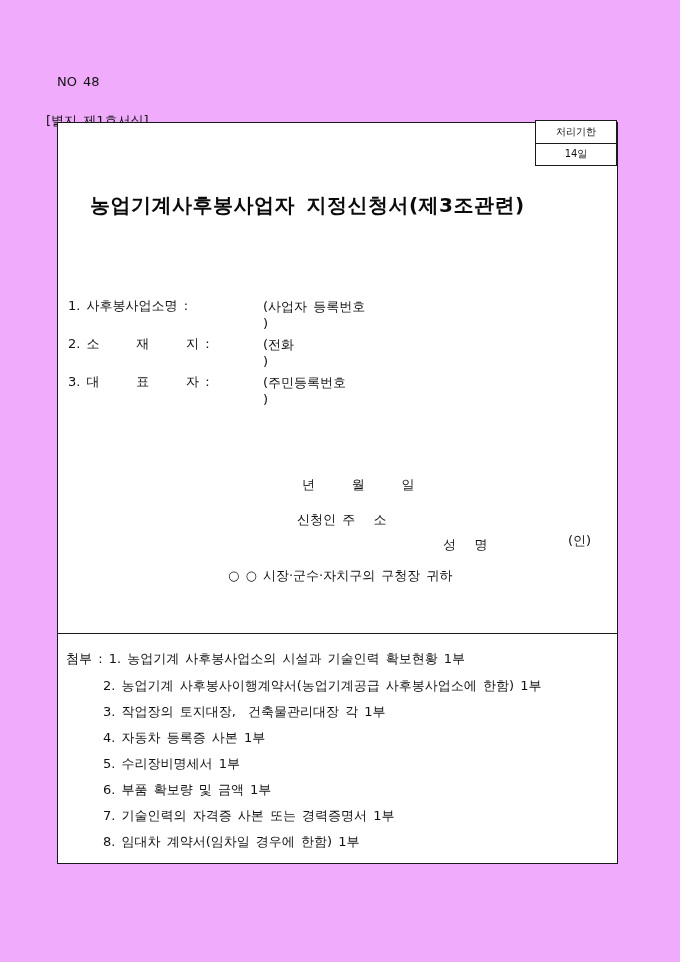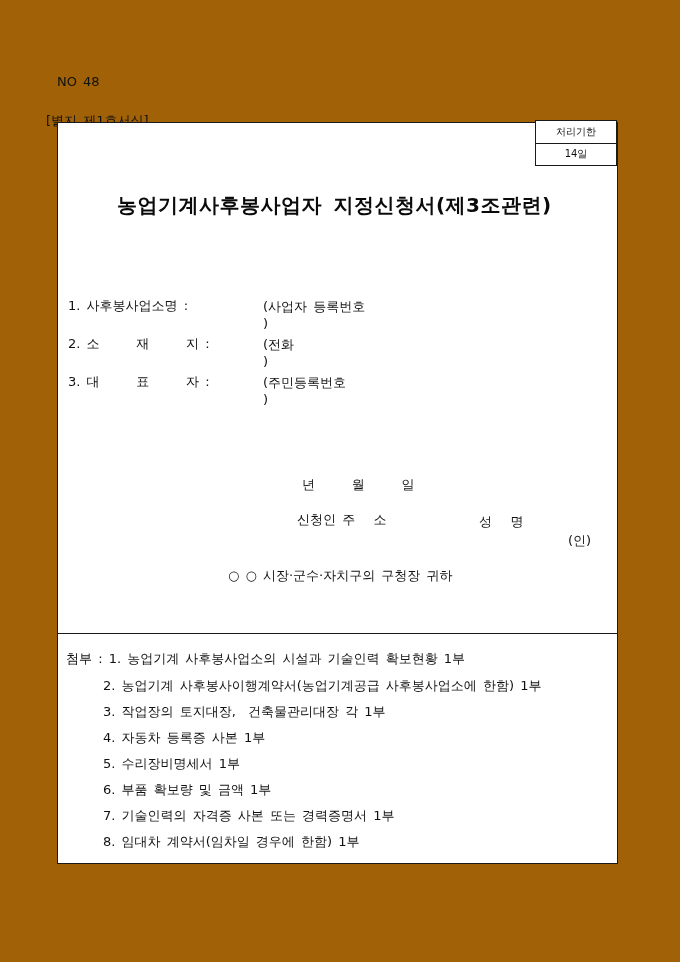--- a/index.html
+++ b/index.html
@@ -1,19 +1,19 @@
 <!DOCTYPE html>
 <html><head>
 <meta charset="utf-8">
 <style>
   html,body { margin:0; padding:0; background:#ffffff; }
   .page {
     position:relative;
     width:680px; height:962px;
-    background:#a16207;
+    background:#f0abfc;
     color:#111111;
     font-family:"DejaVu Sans","Liberation Sans",sans-serif;
     overflow:hidden;
   }
   .t {
     position:absolute;
     white-space:pre;
     font-size:13px;
     line-height:1.2;
     word-spacing:2px;
@@ -50,21 +50,20 @@
   .proc-cell.top { border-bottom:1.5px solid #1a1a1a; }
   .title {
     position:absolute;
     left:90px; top:192px;
     font-size:20px;
     font-weight:bold;
     letter-spacing:0.5px;
     white-space:pre;
     word-spacing:4px;
     color:#0a0a0a;
-    margin-left:27px;
   }
   .paren-group {
     position:absolute;
     left:263px;
     width:202px;
     display:flex;
     justify-content:space-between;
     font-size:13px;
     white-space:pre;
     word-spacing:2px;
@@ -105,21 +104,21 @@
     <span>(주민등록번호</span>
     <span>)</span>
   </div>
 
 
 
   <div class="t" style="left:302px; top:477px;">년      월      일</div>
 
   <div class="t" style="left:297px; top:512px;">신청인 주   소</div>
 
-  <div class="t" style="left:443px; top:514px;margin-left:36px;">성   명</div>
+  <div class="t" style="left:443px; top:537px;">성   명</div>
   <div class="t" style="left:568px; top:533px;">(인)</div>
 
   <div class="t" style="left:228px; top:568px;">○ ○ 시장·군수·자치구의 구청장 귀하</div>
 
   <div class="divider"></div>
 
   <div>
     <div class="t" style="left:66px; top:651px;">첨부 : 1. 농업기계 사후봉사업소의 시설과 기술인력 확보현황 1부</div>
     <div class="t" style="left:103px; top:678px;">2. 농업기계 사후봉사이행계약서(농업기계공급 사후봉사업소에 한함) 1부</div>
     <div class="t" style="left:103px; top:704px;">3. 작업장의 토지대장,  건축물관리대장 각 1부</div>

